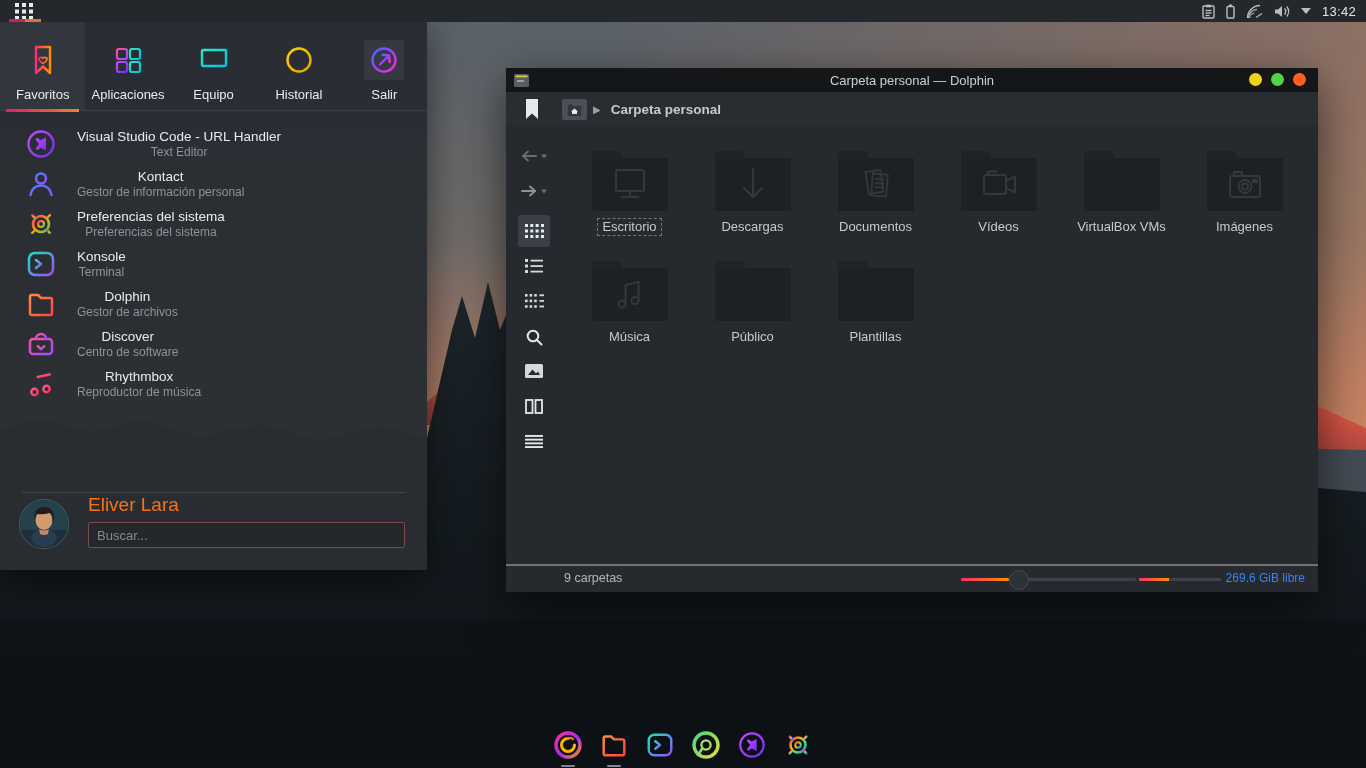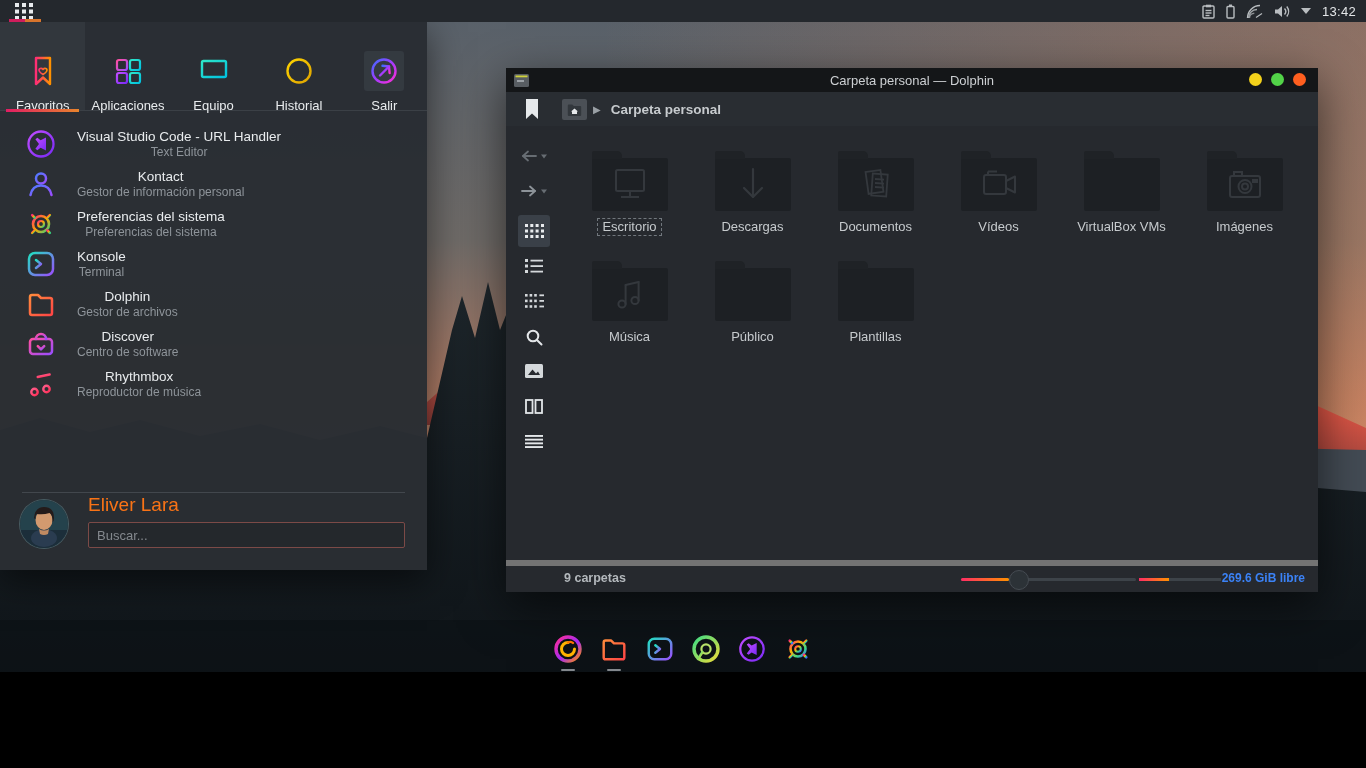--- a/index.html
+++ b/index.html
@@ -1,37 +1,37 @@
 <!DOCTYPE html>
 <html><head>
 <meta charset="utf-8">
 <style>
   html,body{margin:0;padding:0;background:#000;}
-  #screen{position:relative;width:1366px;height:672px;overflow:hidden;
+  #screen{position:relative;width:1366px;height:768px;overflow:hidden;
     font-family:"Liberation Sans","DejaVu Sans",sans-serif;
     background:#10151a;-webkit-font-smoothing:antialiased;}
   svg{display:block;}
   
   #wallpaper{position:absolute;inset:0;}
   
   .panel{position:absolute;left:0;top:0;width:1366px;height:22px;background:#24282d;z-index:40;
     display:flex;align-items:center;justify-content:space-between;}
   .panel-launcher{position:relative;width:48px;height:22px;display:flex;align-items:center;justify-content:center;cursor:pointer;}
   .panel-underline{position:absolute;left:9px;bottom:0;width:32px;height:3px;display:flex;}
   .u-pink{flex:1;background:#cf1d5c;}
   .u-orange{flex:1;background:#d8742c;}
   .tray{display:flex;align-items:center;gap:11px;padding-right:10px;}
   .tray svg{opacity:.92;}
   .clock{color:#e3e6e8;font-size:13px;letter-spacing:.3px;}
   
   .launcher{position:absolute;left:0;top:22px;width:427px;height:548px;background:rgba(42,46,51,.985);
     box-shadow:0 10px 34px rgba(0,0,0,.55);z-index:30;}
   .tabs{position:absolute;left:0;top:0;width:100%;height:88px;display:flex;border-bottom:1px solid #3b4046;}
   .tab{flex:1;display:flex;flex-direction:column;align-items:center;justify-content:flex-start;
-    padding-top:29px;gap:7px;cursor:pointer;position:relative;}
+    padding-top:18px;gap:7px;cursor:pointer;position:relative;}
   .tab-label{font-size:13px;color:#e9ecee;}
   .tab.active{background:#32373d;}
   .tab.active::after{content:"";position:absolute;left:6px;right:6px;bottom:-2px;height:3px;
     background:linear-gradient(90deg,#e11d63,#e8842c);}
   .tab.hovered .tab-ic-wrap{background:#343a40;border-radius:3px;}
   .tab-ic-wrap{padding:2px;}
   .apps{position:absolute;left:0;top:102px;right:0;}
   .app-row{display:flex;align-items:center;gap:20px;height:40px;padding-left:25px;cursor:pointer;text-align:center;}
   .app-texts{display:flex;flex-direction:column;gap:1px;}
   .app-title{font-size:13.5px;color:#e9ecee;}
@@ -63,21 +63,21 @@
   .sb-btn{position:absolute;left:12px;width:32px;height:32px;display:flex;align-items:center;justify-content:center;cursor:pointer;border-radius:3px;}
   .sb-btn.active{background:#3a4048;}
   .content{position:absolute;left:56px;top:58px;right:0;bottom:26px;background:#26292e;}
   .fgrid{display:grid;grid-template-columns:repeat(6,123px);margin-left:6px;margin-top:0;}
   .fcell{height:110px;display:flex;flex-direction:column;align-items:center;padding-top:24px;box-sizing:border-box;cursor:pointer;}
   .folder{position:relative;width:76px;height:56px;background:#1d2024;border-radius:2px;margin-top:8px;
     display:flex;align-items:center;justify-content:center;}
   .folder::before{content:"";position:absolute;left:0;top:-7px;width:30px;height:8px;background:#1f2226;border-radius:2px 5px 0 0;}
   .flabel{margin-top:7px;font-size:13px;color:#c6cacd;border:1px dashed transparent;padding:0 4px;line-height:16px;text-align:right;}
   .flabel.selected{border-color:#71777d;}
-  .statusbar{position:absolute;left:0;bottom:0;right:0;height:26px;background:#26292e;border-top:6px solid #737373;font-weight:bold;}
+  .statusbar{position:absolute;left:0;bottom:0;right:0;height:26px;background:#26292e;border-top:2px solid #737373;}
   .sb-count{position:absolute;left:58px;top:5px;font-size:12.5px;color:#b3b8bc;}
   .zoom-slider{position:absolute;left:455px;top:12px;width:175px;height:3px;background:#3d4349;border-radius:2px;}
   .zoom-fill{position:absolute;left:0;top:0;height:3px;width:48px;background:linear-gradient(90deg,#ff2d64,#ff9100);border-radius:2px;}
   .zoom-knob{position:absolute;left:48px;top:-8px;width:18px;height:18px;border-radius:50%;background:#2c3237;border:1px solid #454b52;cursor:pointer;}
   .space-bar{position:absolute;left:633px;top:12px;width:82px;height:3px;background:#3d4349;}
   .space-fill{position:absolute;left:0;top:0;height:3px;width:30px;background:linear-gradient(90deg,#ff2d64,#ff9100);}
   .sb-free{position:absolute;right:13px;top:5px;font-size:12px;color:#3b82f6;}
   
   .dock{position:absolute;left:50%;transform:translateX(-50%);bottom:0;height:40px;display:flex;align-items:flex-start;gap:14px;z-index:25;}
   .dock-item{position:relative;width:32px;height:38px;display:flex;justify-content:center;padding-top:2px;cursor:pointer;}

